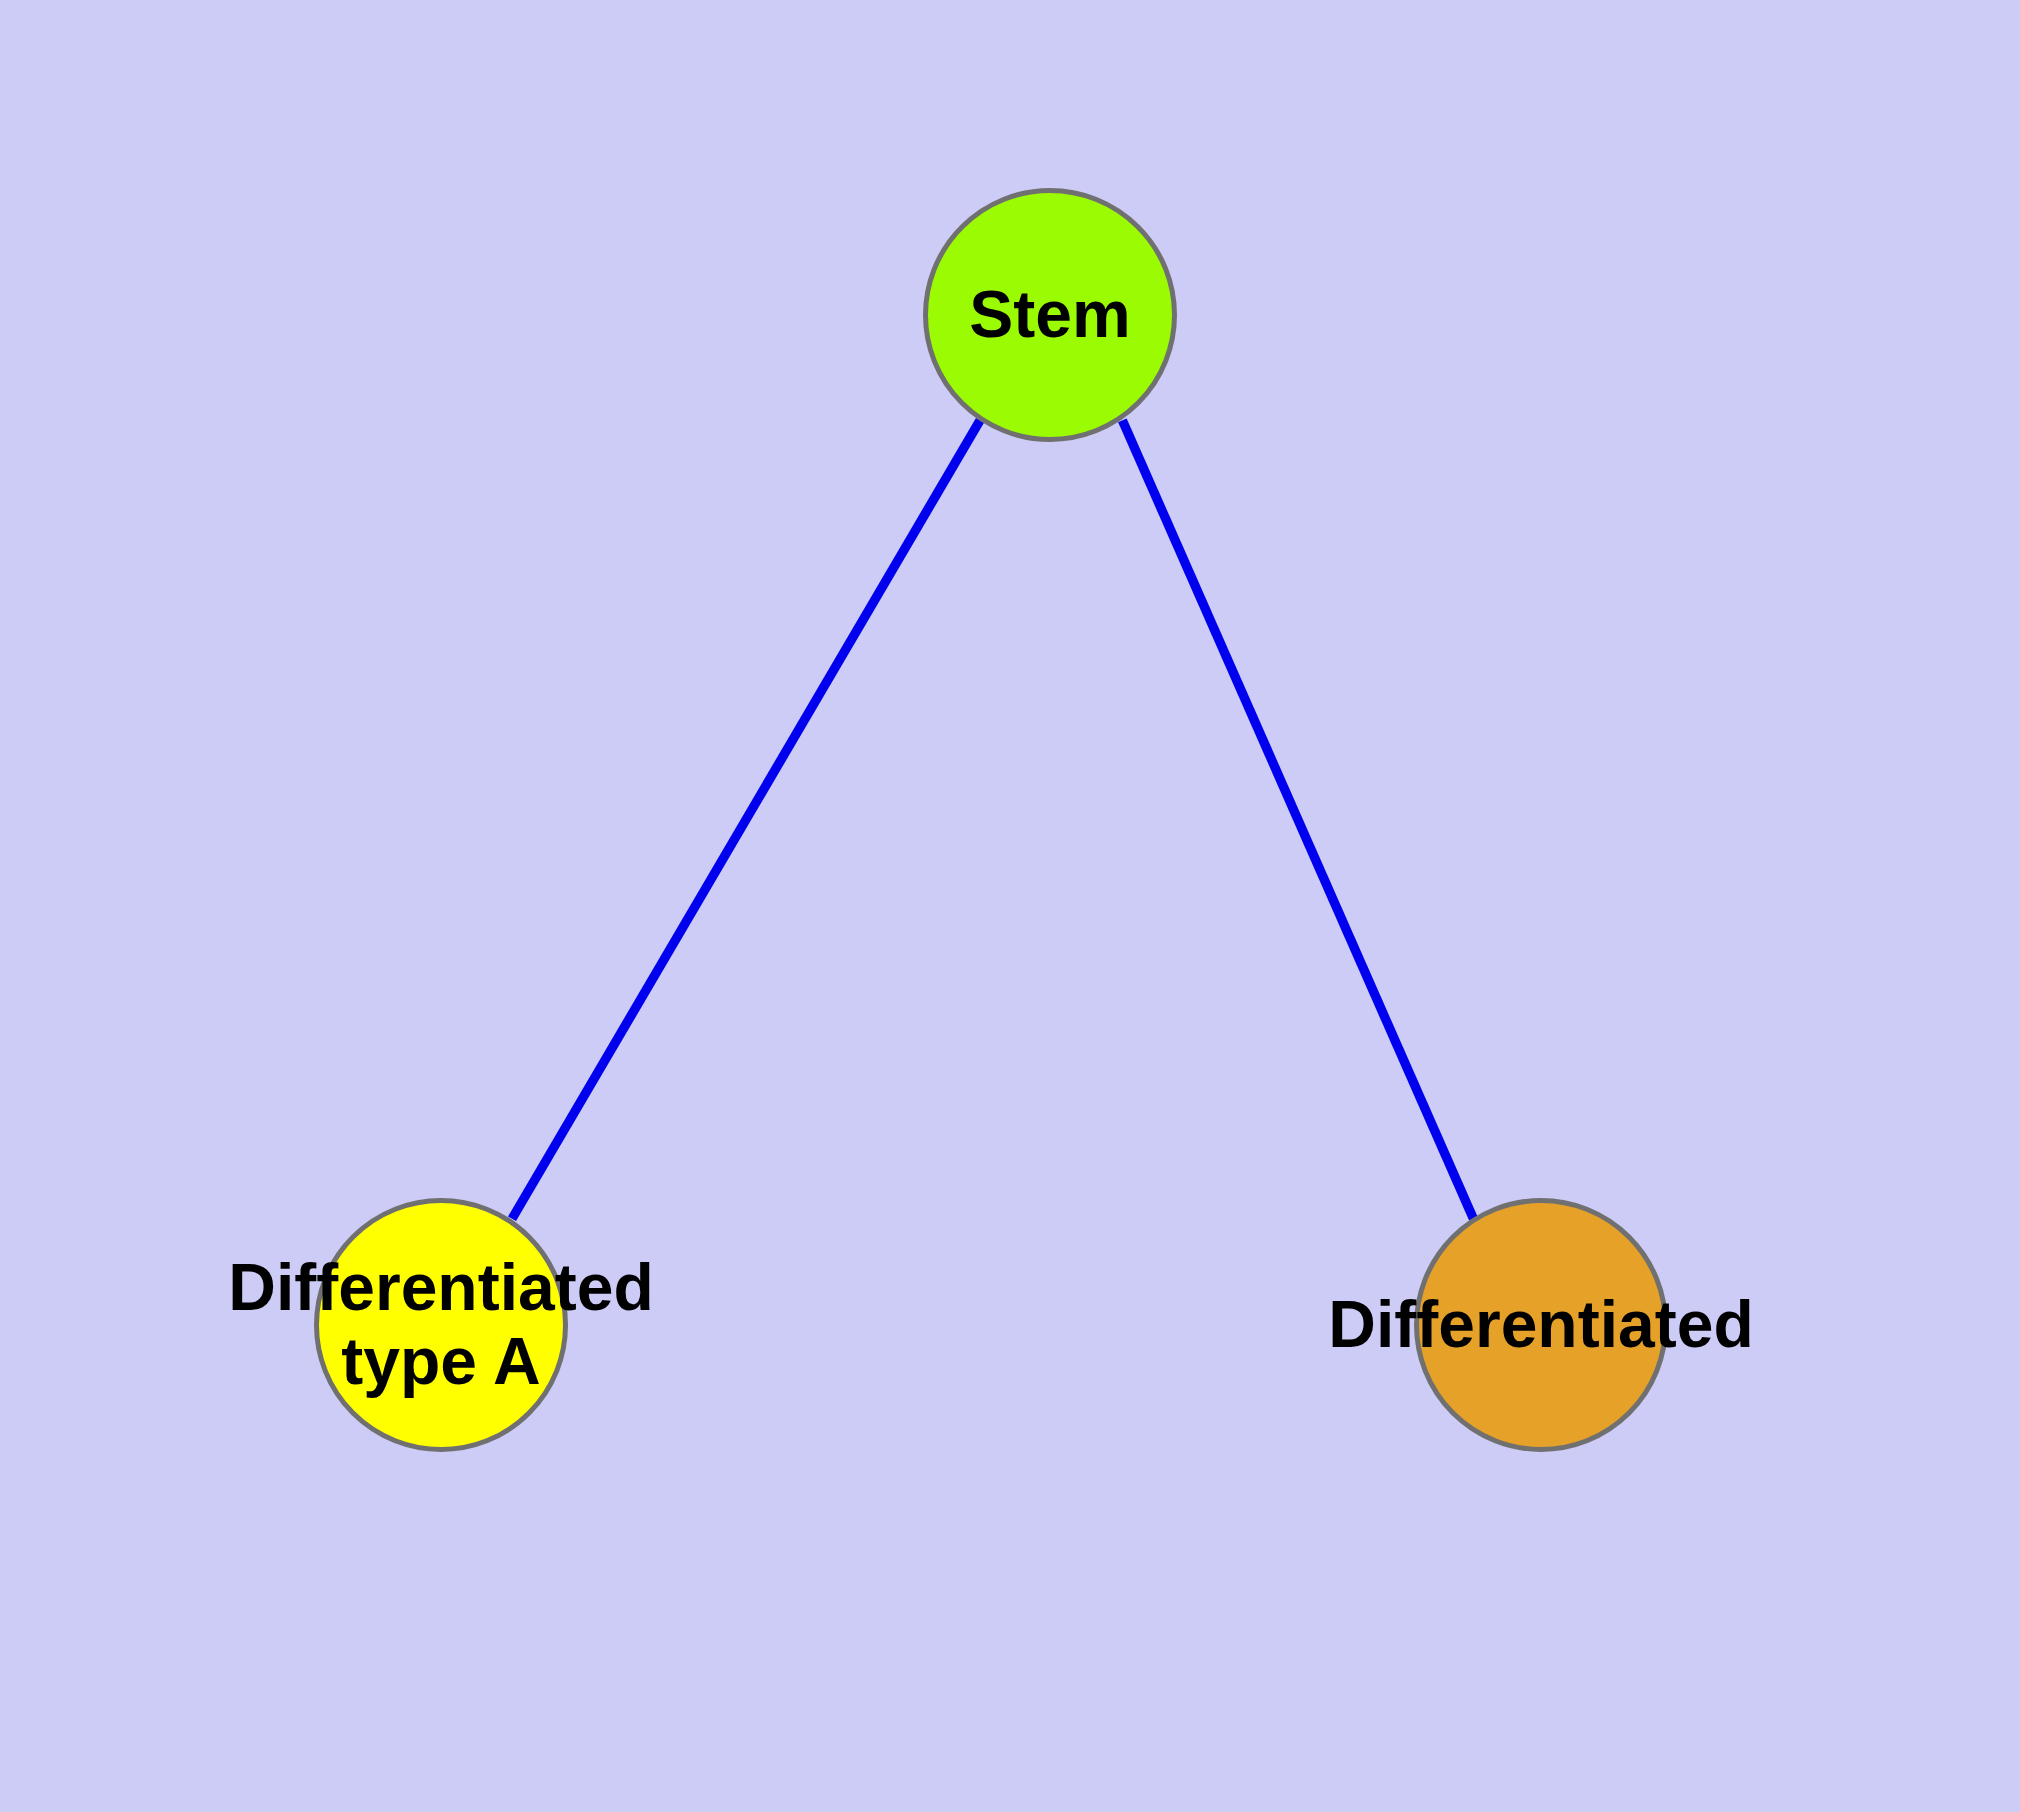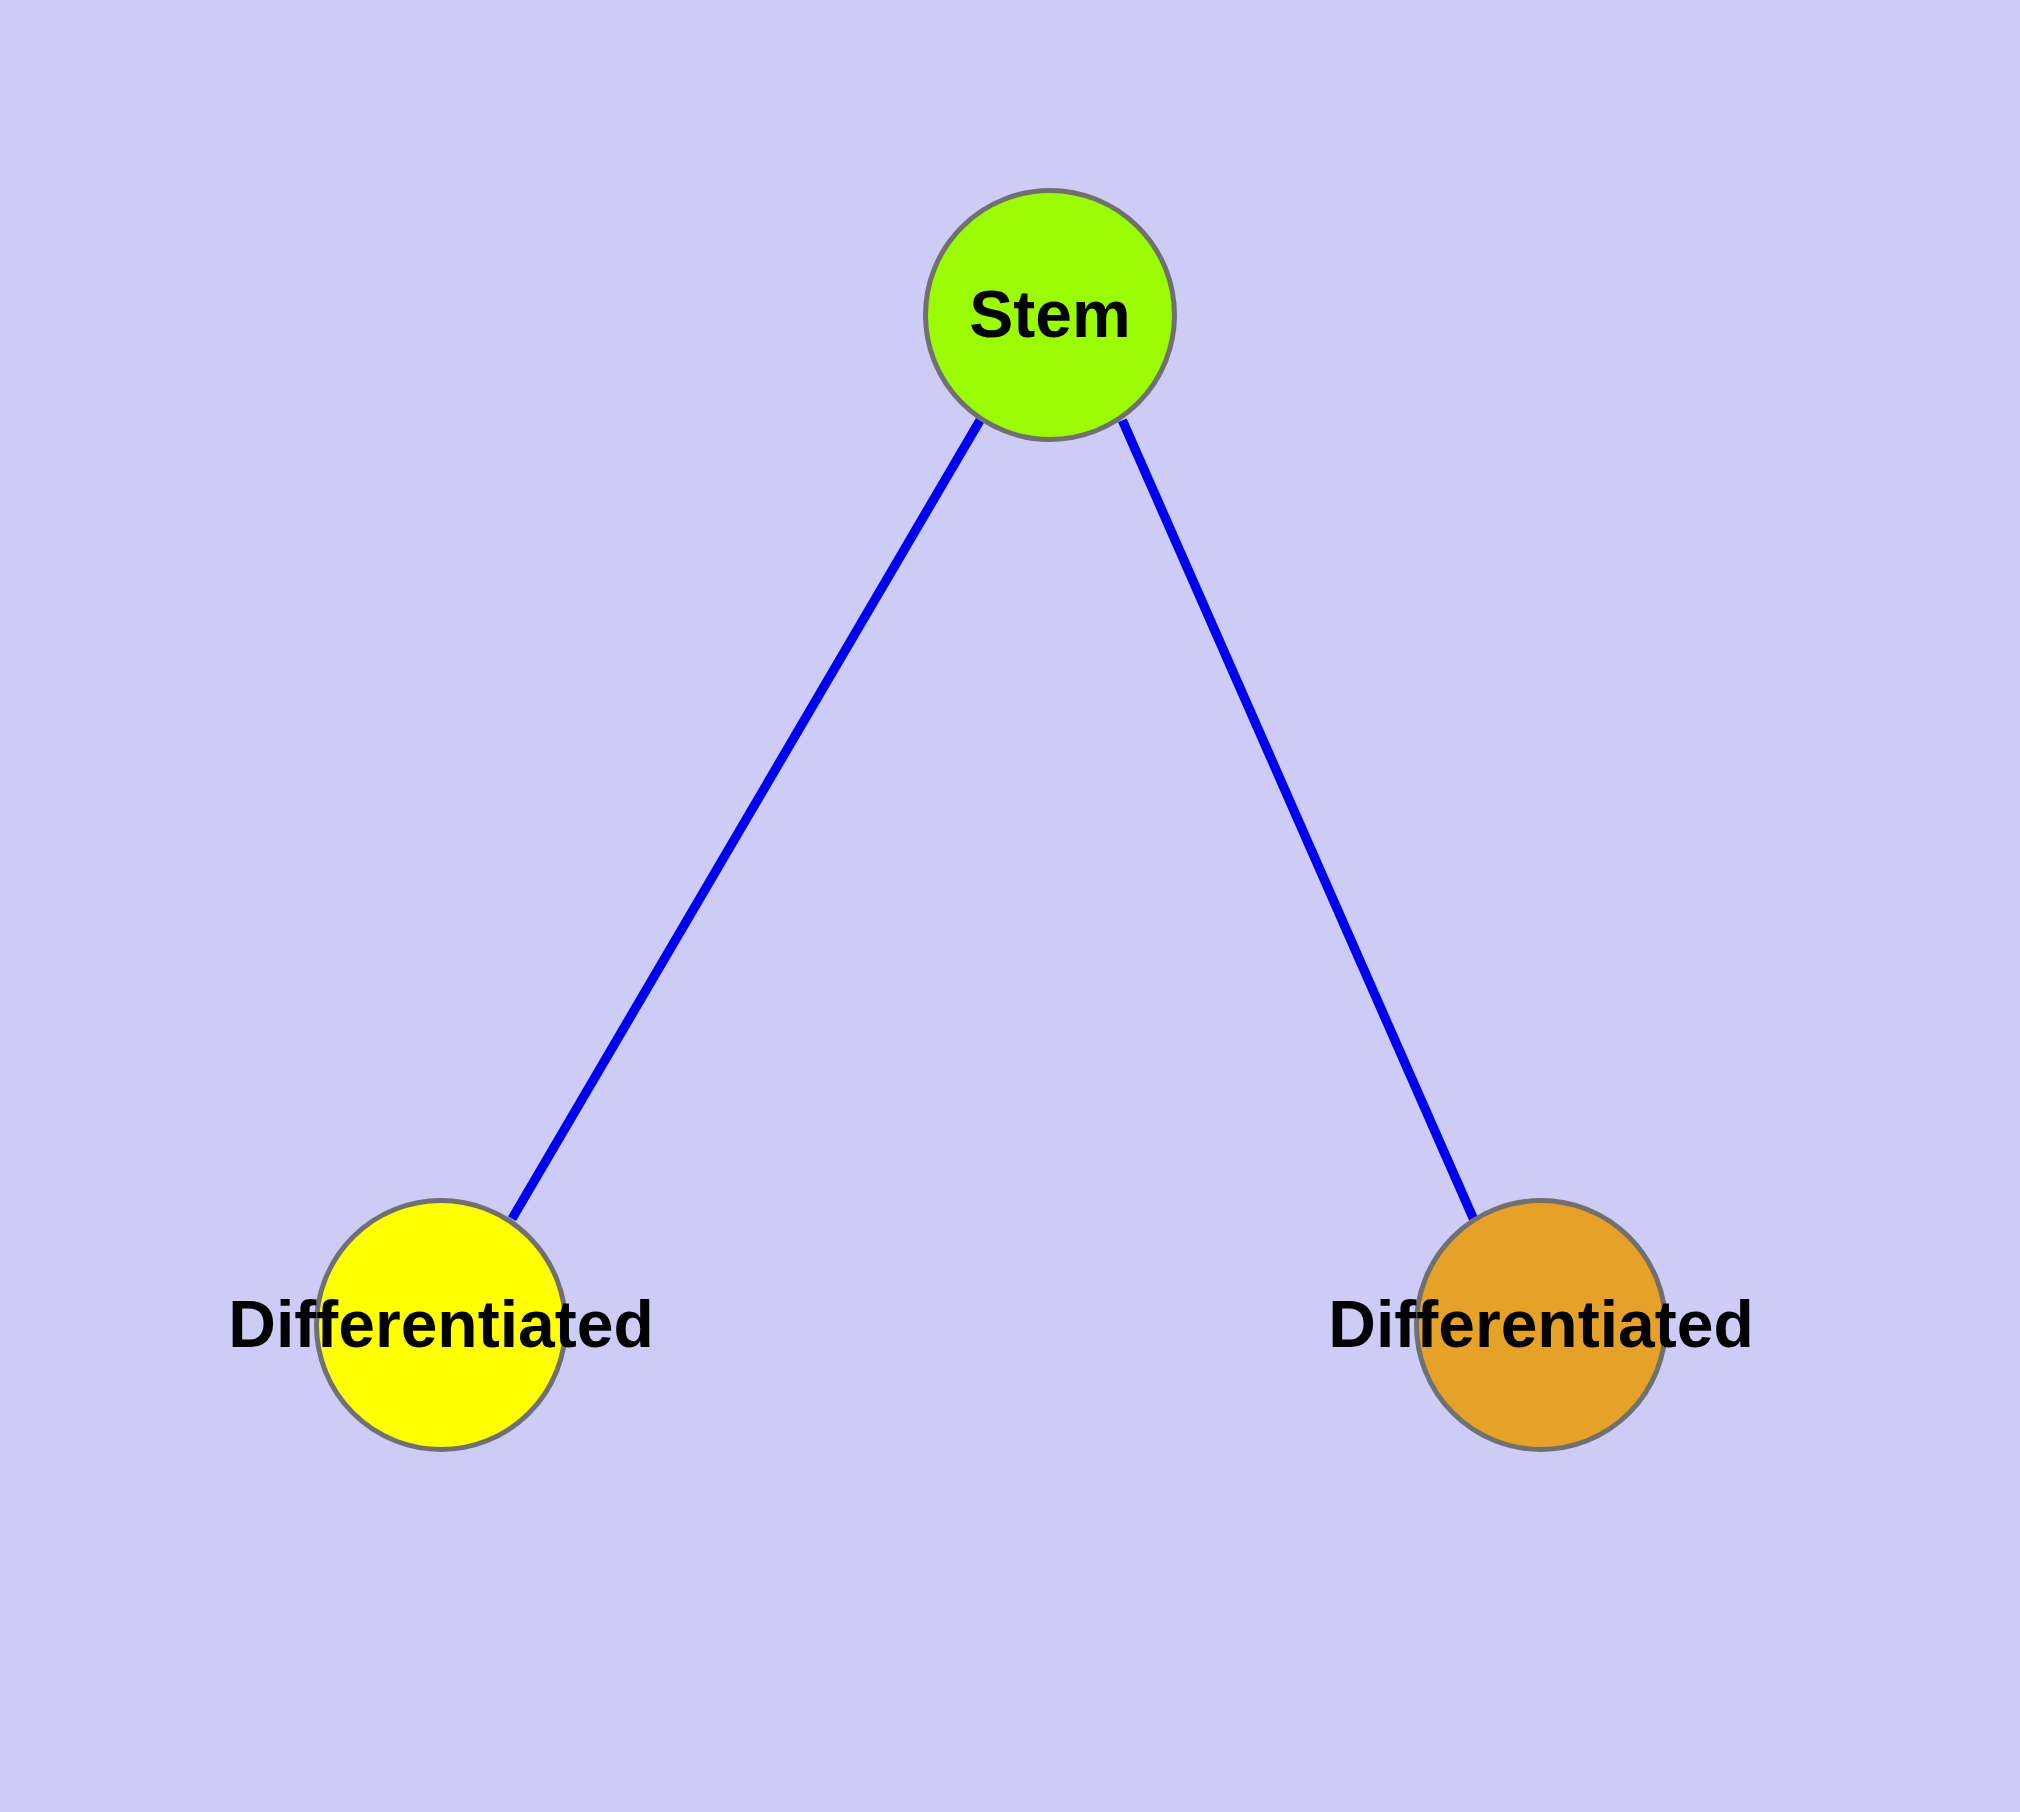--- a/index.html
+++ b/index.html
@@ -66,20 +66,21 @@
     <div class="node-circle" style="width:254px; height:254px; background:#9afb02;"></div>
     <div class="node-label" style="font-size:66px;">
       <span class="line">Stem</span>
     </div>
   </div>
 
   <div class="node-group" style="left:441px; top:1325px;">
     <div class="node-circle" style="width:254px; height:254px; background:#ffff00;"></div>
     <div class="node-label" style="font-size:66px;">
       <span class="line">Differentiated</span>
+      <span class="line">type A</span>
     </div>
   </div>
 
   <div class="node-group" style="left:1541px; top:1325px;">
     <div class="node-circle" style="width:254px; height:254px; background:#e5a128;"></div>
     <div class="node-label" style="font-size:66px;">
       <span class="line">Differentiated</span>
     </div>
   </div>
 

